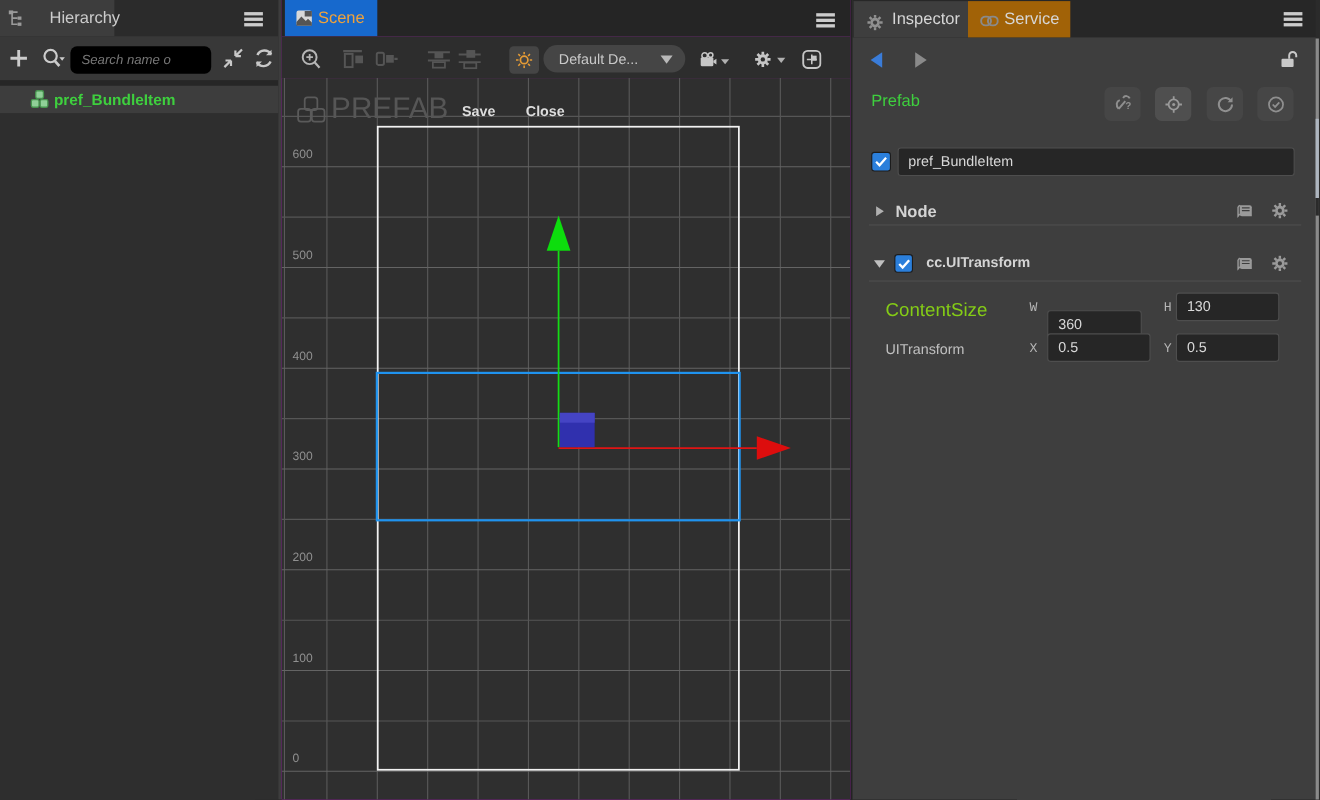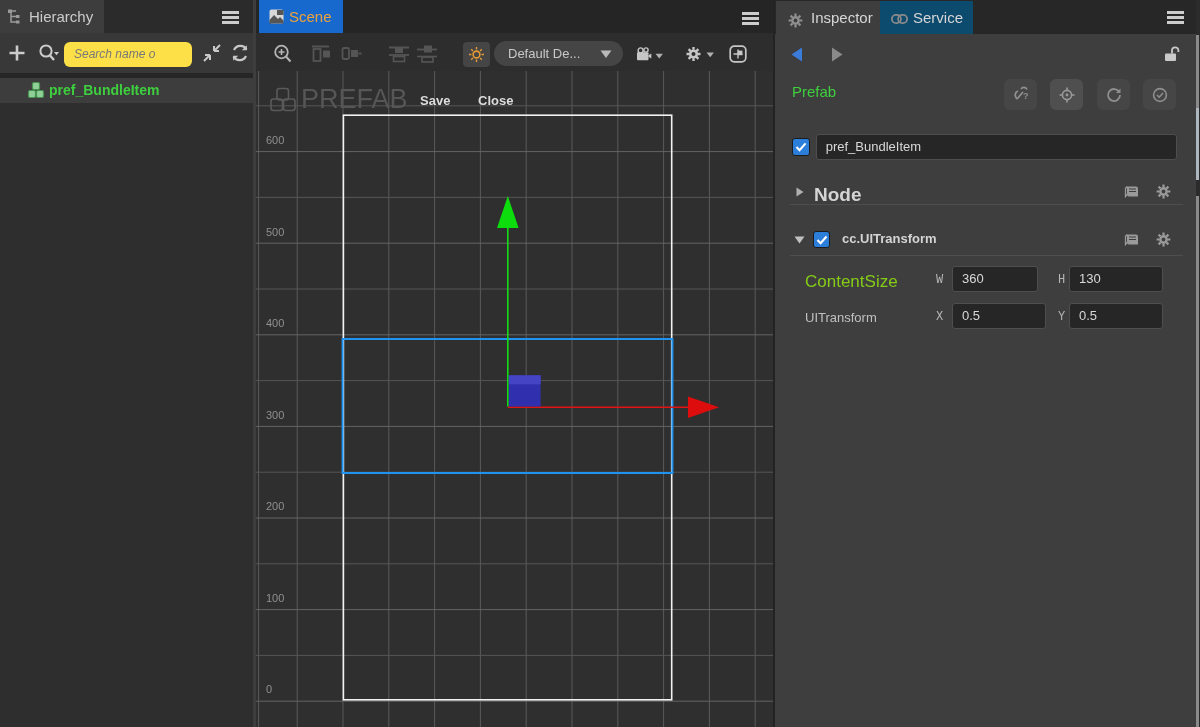--- a/index.html
+++ b/index.html
@@ -6,41 +6,41 @@
   html,body { width:1200px; height:727px; overflow:hidden; background:#2e2e2e;
     font-family:"Liberation Sans", sans-serif; }
   #app { position:relative; width:1200px; height:727px; background:#232323; }
   .abs { position:absolute; }
 
   
   #hier { left:0; top:0; width:253px; height:727px; background:#2e2e2e; }
   #hier-tabbar { left:0; top:0; width:253px; height:33px; background:#2b2b2b; }
   #hier-tab { left:0; top:0; width:104px; height:33px; background:#3d3d3d; color:#cccccc;
     font-size:15px; line-height:33px; }
-  #hier-tab span.lbl { position:absolute; left:29px; top:0; }
+  #hier-tab span.lbl { position:absolute; left:45px; top:0; }
   #hier-toolbar { left:0; top:33px; width:253px; height:40px; background:#383838; }
   #hier-sep { left:0; top:73px; width:253px; height:5px; background:#262626; }
   #hier-row { left:0; top:78px; width:253px; height:25px; background:#3d3d3d; }
   #hier-row .name { position:absolute; left:49px; top:4px; font-size:14px; font-weight:bold; color:#3ecf3e; }
-  #hier-search { left:64px; top:42px; width:128px; height:25px; background:#fde047;
+  #hier-search { left:64px; top:42px; width:128px; height:25px; background:#000000;
     border-radius:6px; color:#777; font-style:italic; font-size:12px; line-height:25px;
     padding-left:10px; white-space:nowrap; overflow:hidden; }
 
   
   #scene { left:256px; top:0; width:517px; height:727px; background:#a21caf; }
   #scene-tabbar { left:0; top:0; width:517px; height:33px; background:#252525; }
   #scene-tab { left:3px; top:0; width:84px; height:33px; background:#1769cd; }
   #scene-tab .lbl { position:absolute; left:30px; top:0; line-height:33px; font-size:15px; color:#f0a23a; }
   #scene-toolbar { left:0; top:33px; width:517px; height:38px; background:#2d2d2d; }
 
   
   #insp { left:775px; top:0; width:425px; height:727px; background:#3e3e3e; }
   #insp-tabbar { left:0; top:0; width:425px; height:34px; background:#272727; }
   #insp-tab1 { left:1px; top:1px; width:104px; height:33px; background:#3e3e3e; }
-  #insp-tab2 { left:105px; top:1px; width:93px; height:33px; background:#0c4a6e;text-align:center; }
+  #insp-tab2 { left:105px; top:1px; width:93px; height:33px; background:#a16207;text-align:center; }
   .tablbl { position:absolute; top:0; line-height:33px; font-size:15px; color:#d6d6d6; }
 
   .ipt { position:absolute; background:#262626; border:1px solid #4e4e4e; border-radius:3px;
     color:#d8d8d8; font-size:13px; }
   .hamb { position:absolute; width:17px; height:13px; }
   .hamb div { position:absolute; left:0; width:17px; height:2.8px; background:#cccccc; }
   .hamb div:nth-child(1){top:0;} .hamb div:nth-child(2){top:5px;} .hamb div:nth-child(3){top:10px;}
 
   .minilbl { position:absolute; font-size:12px; color:#b5b5b5;
     font-family:"Liberation Mono", monospace; }
@@ -342,21 +342,21 @@
 
     <div class="abs" style="left:16.5px;top:138px;width:18px;height:18px;background:#2b7fdb;border-radius:3px;border:1px solid #1c1c1c"></div>
     <svg class="abs" style="left:19.5px;top:142px" width="12" height="10" viewBox="0 0 13 11">
       <path d="M1.5 5.5l3.4 3.6L11.5 1.5" stroke="#ffffff" stroke-width="2.2" fill="none"></path>
     </svg>
     <div class="ipt" style="left:40.7px;top:134px;width:361px;height:26px;line-height:24px;padding-left:9px">pref_BundleItem</div>
 
     <svg class="abs" style="left:21px;top:186.5px" width="8" height="10" viewBox="0 0 8 10">
       <path d="M0.5 0.5v9L7.5 5z" fill="#b0b0b0"></path>
     </svg>
-    <span class="abs" style="left:39px;top:184px;font-size:19px;font-weight:bold;color:#d4d4d4">Node</span>
+    <span class="abs" style="left:39px;top:184px;font-size:15px;font-weight:bold;color:#d4d4d4">Node</span>
     <svg class="abs" style="left:349px;top:185px" width="16" height="13" viewBox="0 0 16 13">
       <path d="M3 1.5 h9 a2 2 0 0 1 2 2 v8 h-9 a2 2 0 0 1 -2 -2 z" fill="#9a9a9a"></path>
       <path d="M3 1.5 l-1.5 2 v8 l1.5 -2" fill="none" stroke="#9a9a9a" stroke-width="1.3"></path>
       <path d="M5 4h7M5 6.5h7" stroke="#3e3e3e" stroke-width="1"></path>
     </svg>
     <svg class="abs" style="left:381px;top:184px" width="15" height="15" viewBox="0 0 15 15">
       <g fill="#9a9a9a">
         <circle cx="7.5" cy="7.5" r="4.4"></circle>
         <g stroke="#9a9a9a" stroke-width="2.2">
           <path d="M7.5 0.6v2.6M7.5 11.8v2.6M0.6 7.5h2.6M11.8 7.5h2.6M2.6 2.6l1.9 1.9M10.5 10.5l1.9 1.9M12.4 2.6l-1.9 1.9M4.5 10.5l-1.9 1.9"></path>
@@ -385,21 +385,21 @@
         <g stroke="#9a9a9a" stroke-width="2.2">
           <path d="M7.5 0.6v2.6M7.5 11.8v2.6M0.6 7.5h2.6M11.8 7.5h2.6M2.6 2.6l1.9 1.9M10.5 10.5l1.9 1.9M12.4 2.6l-1.9 1.9M4.5 10.5l-1.9 1.9"></path>
         </g>
       </g>
       <circle cx="7.5" cy="7.5" r="1.9" fill="#3e3e3e"></circle>
     </svg>
     <div class="abs" style="left:15px;top:255px;width:393px;height:1px;background:#4e4e4e"></div>
 
     <span class="abs" style="left:30px;top:272px;font-size:17px;color:#84cc16">ContentSize</span>
     <span class="minilbl" style="left:161px;top:273px">W</span>
-    <div class="ipt" style="left:177px;top:266px;width:86px;height:26px;line-height:24px;padding-left:9px">360</div>
+    <div class="ipt" style="left:177px;top:282px;width:86px;height:26px;line-height:24px;padding-left:9px">360</div>
     <span class="minilbl" style="left:283px;top:273px">H</span>
     <div class="ipt" style="left:294px;top:266px;width:94px;height:26px;line-height:24px;padding-left:9px">130</div>
 
     <span class="abs" style="left:30px;top:310px;font-size:13px;color:#c0c0c0">UITransform</span>
     <span class="minilbl" style="left:161px;top:310px">X</span>
     <div class="ipt" style="left:177px;top:303px;width:94px;height:26px;line-height:24px;padding-left:9px">0.5</div>
     <span class="minilbl" style="left:283px;top:310px">Y</span>
     <div class="ipt" style="left:294px;top:303px;width:94px;height:26px;line-height:24px;padding-left:9px">0.5</div>
 
 

